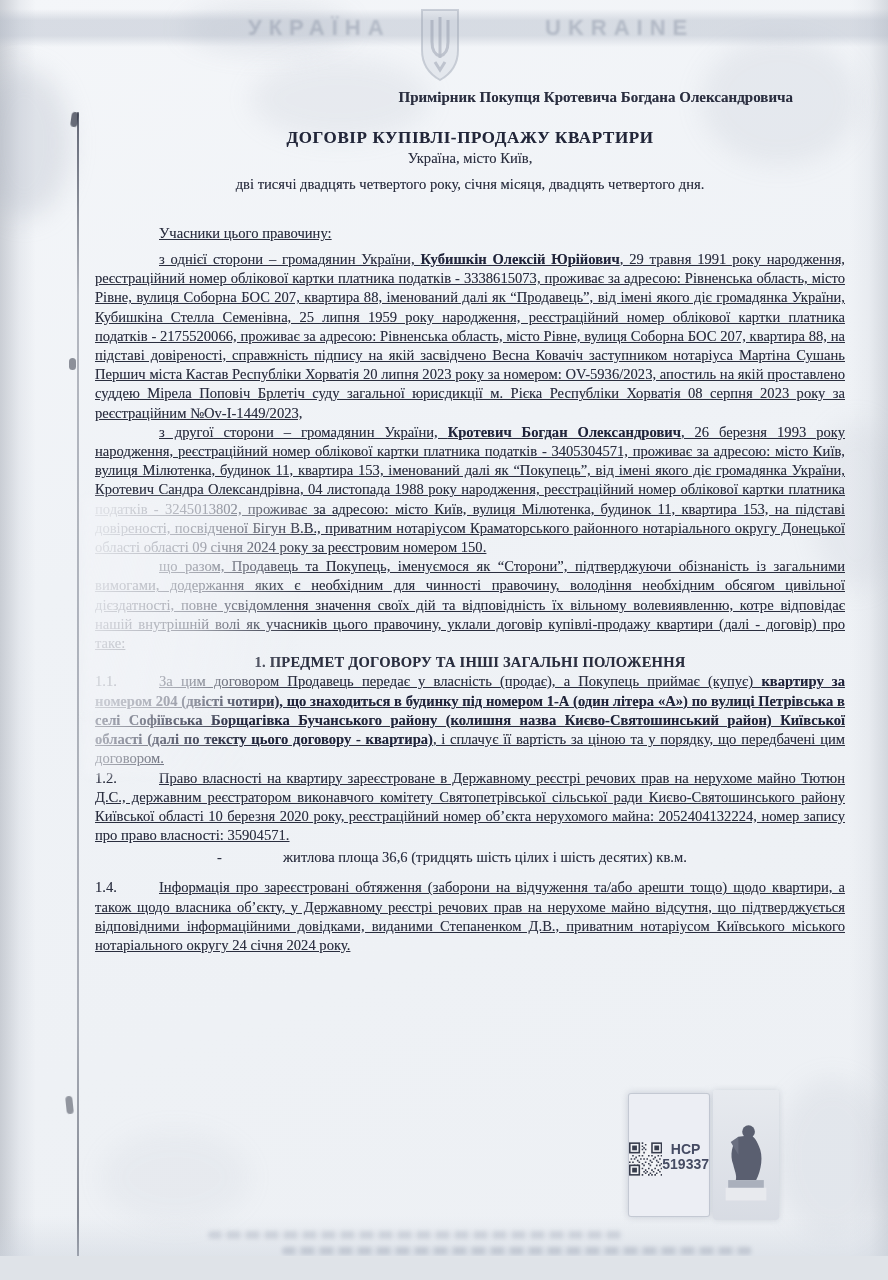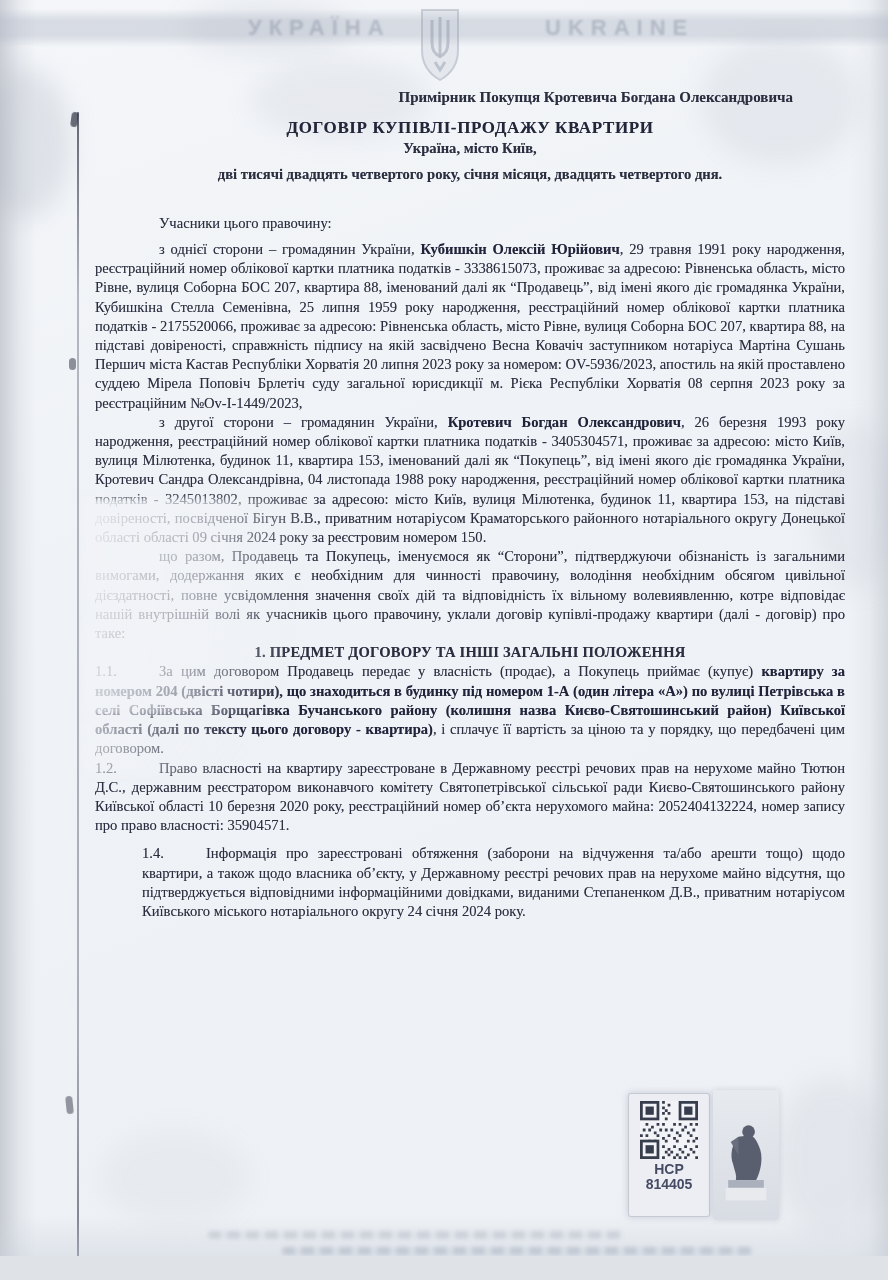--- a/index.html
+++ b/index.html
@@ -34,38 +34,38 @@
   .fade1{position:absolute;left:84px;top:498px;width:262px;height:218px;pointer-events:none;z-index:6;
     background:linear-gradient(100deg,rgba(241,243,247,.96) 0%,rgba(241,243,247,.6) 45%,rgba(241,243,247,0) 80%);
     filter:blur(3px);}
   .fade2{position:absolute;left:84px;top:716px;width:190px;height:60px;pointer-events:none;z-index:6;
     background:linear-gradient(95deg,rgba(241,243,247,.75) 0%,rgba(241,243,247,0) 85%);filter:blur(3px);}
   
   .content{position:absolute;left:95px;top:0;width:750px;padding-top:88px;
     font-size:14.6px;line-height:19.2px;
     text-shadow:0 0 .6px rgba(42,46,63,.4);}
   .copy-line{font-weight:bold;text-align:right;padding-right:52px;font-size:15px;}
-  .doc-title{font-weight:bold;text-align:center;font-size:17px;letter-spacing:.6px;margin-top:11px;color:#222639;}
-  .center{text-align:center;font-weight:bold;}
+  .doc-title{font-weight:bold;text-align:center;font-size:17px;letter-spacing:.6px;margin-top:21px;color:#222639;}
+  .center{text-align:center;}
   .place-line{margin-top:2px;}
   .date-line{margin-top:6px;}
-  .para{margin:0;text-align:justify;}
+  .para{margin:0;text-align:justify;text-decoration:underline;}
   .indent{text-indent:64px;}
   .participants{margin-top:30px;text-indent:64px;}
   .p1{margin-top:7px;}
   b{font-weight:bold;color:#20243a;}
   .sec-head{text-align:center;font-weight:600;margin:0;letter-spacing:.2px;}
   .cnum{display:inline-block;width:64px;}
   .bullet-line{margin:0;padding-left:122px;line-height:24px;text-align:left;}
   .dash{display:inline-block;width:66px;}
-  .c14{margin-top:9px;margin-left:47px;}
+  .c14{margin-top:9px;}
   
   .qr-sticker{position:absolute;left:628px;top:1093px;width:80px;height:122px;z-index:7;
     background:rgba(236,238,243,.92);border:1px solid rgba(188,194,205,.85);border-radius:3px;
-    box-shadow:0 0 7px rgba(148,155,172,.45);display:flex;flex-direction:column;align-items:center;}
+    box-shadow:0 0 7px rgba(148,155,172,.45);display:flex;flex-direction:row;align-items:center;}
   .qr-sticker svg{margin-top:7px;}
   .qr-label{font-family:"Liberation Sans",sans-serif;font-weight:bold;font-size:14px;line-height:15px;
     color:#454b63;text-align:center;margin-top:3px;filter:blur(.3px);}
   .holo{position:absolute;left:713px;top:1090px;width:66px;height:130px;z-index:7;border-radius:3px;
     background:linear-gradient(to bottom,rgba(230,233,238,.88),rgba(214,218,226,.92));
     box-shadow:0 0 6px rgba(150,157,172,.35);display:flex;align-items:flex-end;justify-content:center;}
   
   .f-line{position:absolute;height:8px;border-radius:4px;filter:blur(2.2px);
     background:repeating-linear-gradient(90deg,rgba(118,128,150,.55) 0 13px,rgba(118,128,150,.12) 13px 19px);}
   .f-line1{left:208px;top:1231px;width:415px;opacity:.5;}
@@ -121,20 +121,21 @@
     <p class="para indent"><span>з другої сторони – громадянин України, </span><b>Кротевич Богдан Олександрович</b><span>, 26 березня 1993 року народження, реєстраційний номер облікової картки платника податків - 3405304571, проживає за адресою: місто Київ, вулиця Мілютенка, будинок 11, квартира 153, іменований далі як “Покупець”, від імені якого діє громадянка України, Кротевич Сандра Олександрівна, 04 листопада 1988 року народження, реєстраційний номер облікової картки платника податків - 3245013802, проживає за адресою: місто Київ, вулиця Мілютенка, будинок 11, квартира 153, на підставі довіреності, посвідченої Бігун В.В., приватним нотаріусом Краматорського районного нотаріального округу Донецької області області 09 січня 2024 року за реєстровим номером 150.</span></p>
 
     <p class="para indent">що разом, Продавець та Покупець, іменуємося як “Сторони”, підтверджуючи обізнаність із загальними вимогами, додержання яких є необхідним для чинності правочину, володіння необхідним обсягом цивільної дієздатності, повне усвідомлення значення своїх дій та відповідність їх вільному волевиявленню, котре відповідає нашій внутрішній волі як учасників цього правочину, уклали договір купівлі-продажу квартири (далі - договір) про таке:</p>
 
     <p class="sec-head">1. ПРЕДМЕТ ДОГОВОРУ ТА ІНШІ ЗАГАЛЬНІ ПОЛОЖЕННЯ</p>
 
     <p class="para"><span class="cnum">1.1.</span><span>За цим договором Продавець передає у власність (продає), а Покупець приймає (купує) </span><b>квартиру за номером 204 (двісті чотири), що знаходиться в будинку під номером 1-А (один літера «А») по вулиці Петрівська в селі Софіївська Борщагівка Бучанського району (колишня назва Києво-Святошинський район) Київської області (далі по тексту цього договору - квартира)</b><span>, і сплачує її вартість за ціною та у порядку, що передбачені цим договором.</span></p>
 
     <p class="para"><span class="cnum">1.2.</span><span>Право власності на квартиру зареєстроване в Державному реєстрі речових прав на нерухоме майно Тютюн Д.С., державним реєстратором виконавчого комітету Святопетрівської сільської ради Києво-Святошинського району Київської області 10 березня 2020 року, реєстраційний номер об’єкта нерухомого майна: 2052404132224, номер запису про право власності: 35904571.</span></p>
 
+    <p class="bullet-line"><span class="dash">-</span><span>житлова площа 36,6 (тридцять шість цілих і шість десятих) кв.м.</span></p>
 
     <p class="para c14"><span class="cnum">1.4.</span><span>Інформація про зареєстровані обтяження (заборони на відчуження та/або арешти тощо) щодо квартири, а також щодо власника об’єкту, у Державному реєстрі речових прав на нерухоме майно відсутня, що підтверджується відповідними інформаційними довідками, виданими Степаненком Д.В., приватним нотаріусом Київського міського нотаріального округу 24 січня 2024 року.</span></p>
 
   </div>
 
   <div class="qr-sticker">
     <svg viewBox="0 0 42 42" width="58" height="58">
       <rect x="0" y="0" width="42" height="42" fill="#f2f3f6"></rect>
       <g fill="#383d4d">
         <rect x="0" y="0" width="14" height="14"></rect>
@@ -148,21 +149,21 @@
           <rect x="2" y="30" width="10" height="10"></rect>
         </g>
       <g fill="#383d4d">
           <rect x="4" y="4" width="6" height="6"></rect>
           <rect x="32" y="4" width="6" height="6"></rect>
           <rect x="4" y="32" width="6" height="6"></rect>
         </g>
     </svg>
     <div class="qr-label">
       <div>НСР</div>
-      <div>814405</div>
+      <div>519337</div>
     </div>
   </div>
 
   <div class="holo">
     <svg viewBox="0 0 44 70" width="56" height="118">
       <rect x="6" y="56" width="32" height="10" fill="#e8eaee"></rect>
       <rect x="8" y="50" width="28" height="6" fill="#aab0bc"></rect>
       <circle cx="24" cy="12" r="5" fill="#5a5f70"></circle>
       <path d="M16 16 C11 22 9 30 12 38 C13 43 15 46 14 50 L30 50 C34 42 36 31 32 23 C30 18 28 15 24 15 Z" fill="#5a5f70"></path>
       <path d="M10 20 L16 16 L16 30 Z" fill="#6a6f80"></path>

